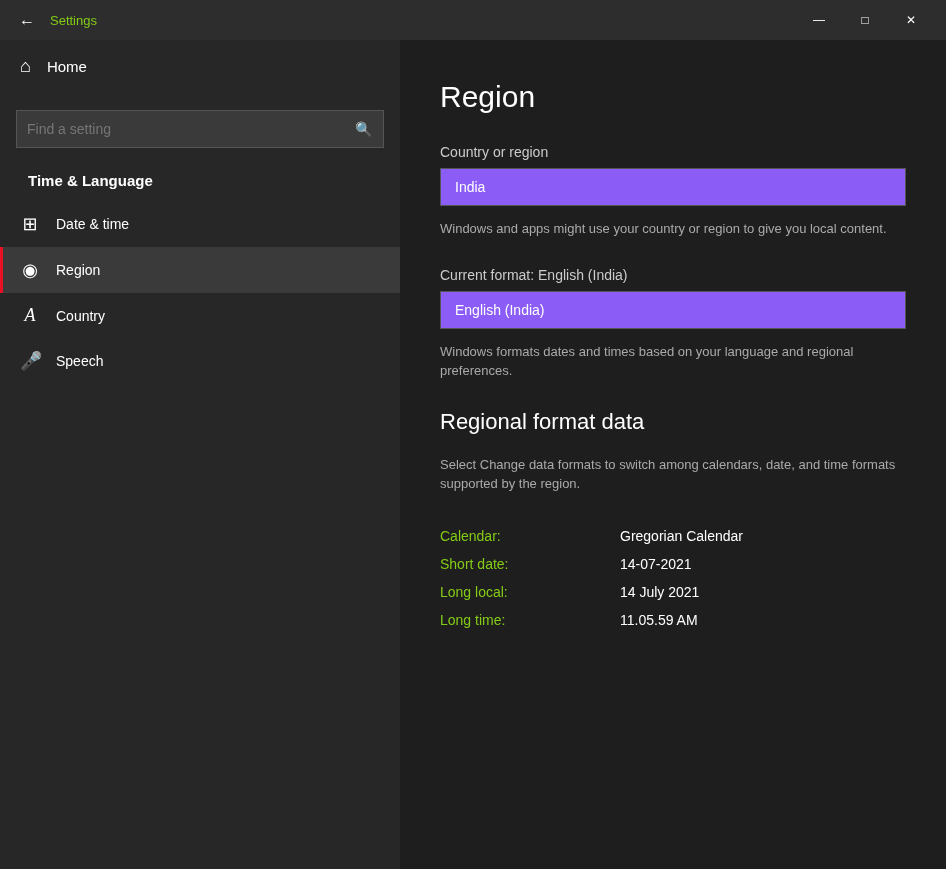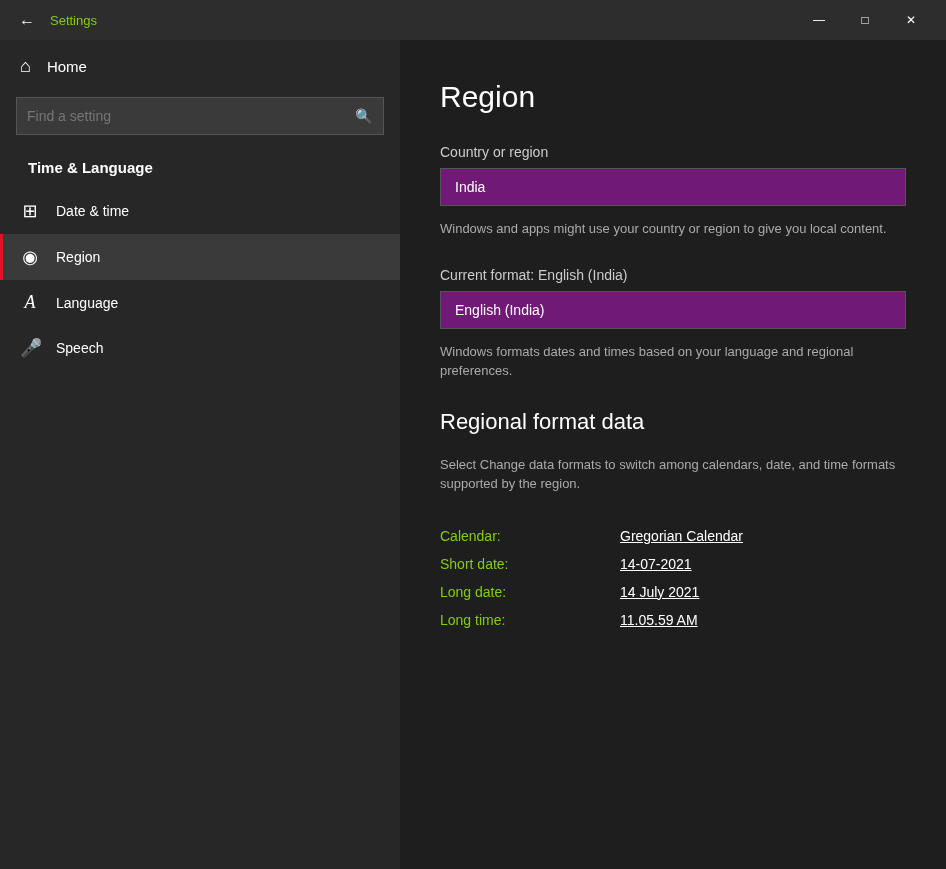--- a/index.html
+++ b/index.html
@@ -83,21 +83,21 @@
       font-size: 18px;
       color: #ffffff;
     }
     .sidebar-home-label {
       font-size: 15px;
       color: #ffffff;
     }
 
     
     .search-box {
-      margin: 4px 16px 16px 16px;
+      margin: 17px 16px 16px 16px;
       display: flex;
       align-items: center;
       background: #3a3a3a;
       border: 1px solid #555;
       height: 38px;
       padding: 0 10px;
       justify-content: center;
     }
     .search-input {
       background: transparent;
@@ -167,21 +167,21 @@
       margin-bottom: 30px;
     }
 
     .section-label {
       font-size: 14px;
       color: #cccccc;
       margin-bottom: 8px;
     }
 
     .dropdown-box {
-      background: #701a75;
+      background: #8b5cf6;
       border: 1px solid #555;
       padding: 10px 14px;
       font-size: 14px;
       color: #ffffff;
       width: 100%;
       margin-bottom: 12px;
       cursor: pointer;
     }
 
     .helper-text {
@@ -208,21 +208,20 @@
       font-size: 14px;
       color: #cccccc;
       vertical-align: top;
     }
     .data-table tr td:first-child {
       width: 180px;
       color: #84cc16;
     }
     .data-table tr td:last-child {
       color: #ffffff;
-      text-decoration: underline;
     }
   </style>
 </head>
 <body>
 
 <div class="title-bar">
   <div class="title-bar-back">
     <span>←</span>
   </div>
   <span class="title-bar-title">Settings</span>
@@ -260,21 +259,21 @@
       <span class="sidebar-nav-label">Date &amp; time</span>
     </div>
 
     <div class="sidebar-nav-item active">
       <span class="sidebar-nav-icon">◉</span>
       <span class="sidebar-nav-label">Region</span>
     </div>
 
     <div class="sidebar-nav-item">
       <span class="sidebar-nav-icon" style="font-style:italic;font-family:serif;">A</span>
-      <span class="sidebar-nav-label">Language</span>
+      <span class="sidebar-nav-label">Country</span>
     </div>
 
     <div class="sidebar-nav-item">
       <span class="sidebar-nav-icon">🎤</span>
       <span class="sidebar-nav-label">Speech</span>
     </div>
 
   </div>
 
   <div class="content-panel">
@@ -296,21 +295,21 @@
       <tbody id="data-table-body">
           <tr>
       <td>Calendar:</td>
       <td>Gregorian Calendar</td>
     </tr>
           <tr>
       <td>Short date:</td>
       <td>14-07-2021</td>
     </tr>
           <tr>
-      <td>Long date:</td>
+      <td>Long local:</td>
       <td>14 July 2021</td>
     </tr>
           <tr>
       <td>Long time:</td>
       <td>11.05.59 AM</td>
     </tr>
         </tbody>
     </table>
 
   </div>

